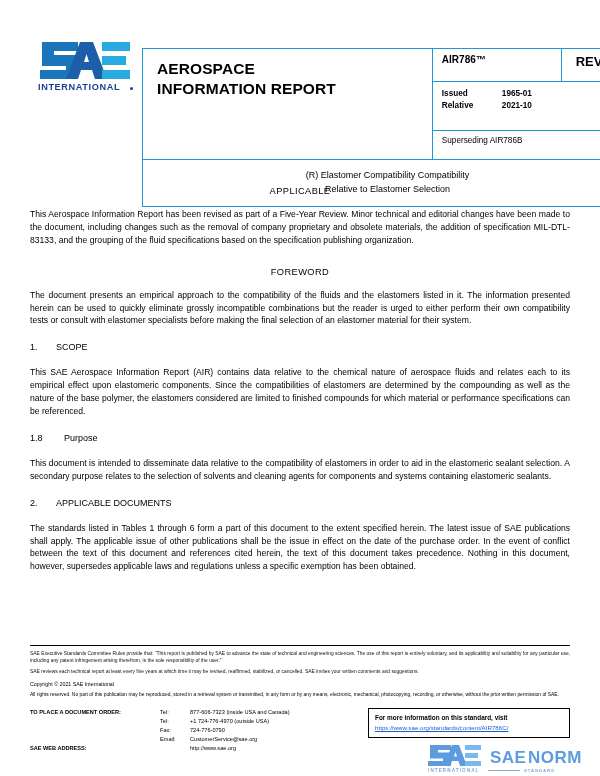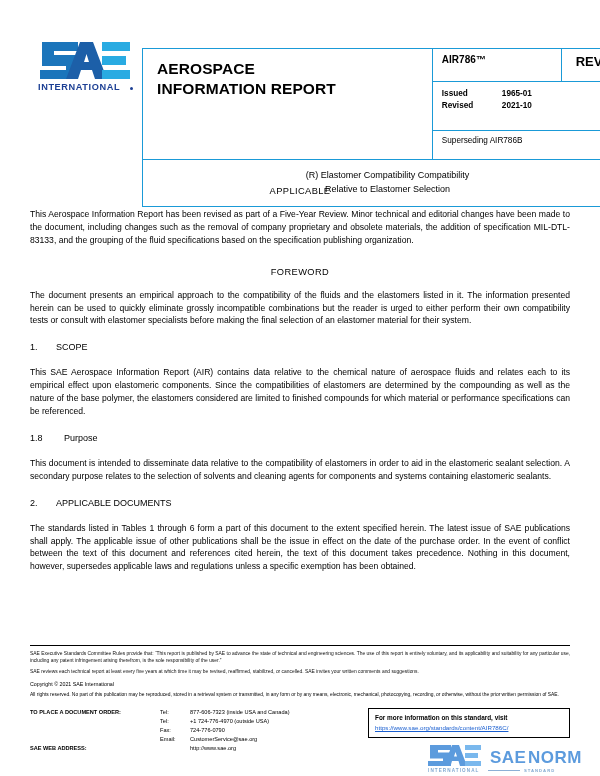--- a/index.html
+++ b/index.html
@@ -250,21 +250,21 @@
           <td class="cell-num">AIR786™</td>
           <td class="cell-rev">REV. C</td>
         </tr>
         <tr>
           <td class="cell-dates" colspan="2">
             <div class="date-row">
               <span class="date-lbl">Issued</span>
               <span class="date-val">1965-01</span>
             </div>
             <div class="date-row">
-              <span class="date-lbl">Revised</span>
+              <span class="date-lbl">Relative</span>
               <span class="date-val">2021-10</span>
             </div>
           </td>
         </tr>
         <tr>
           <td class="cell-supersede" colspan="2">Superseding AIR786B</td>
         </tr>
         <tr>
           <td class="cell-scope-title" colspan="3">
             <div>(R) Elastomer Compatibility Compatibility</div>

